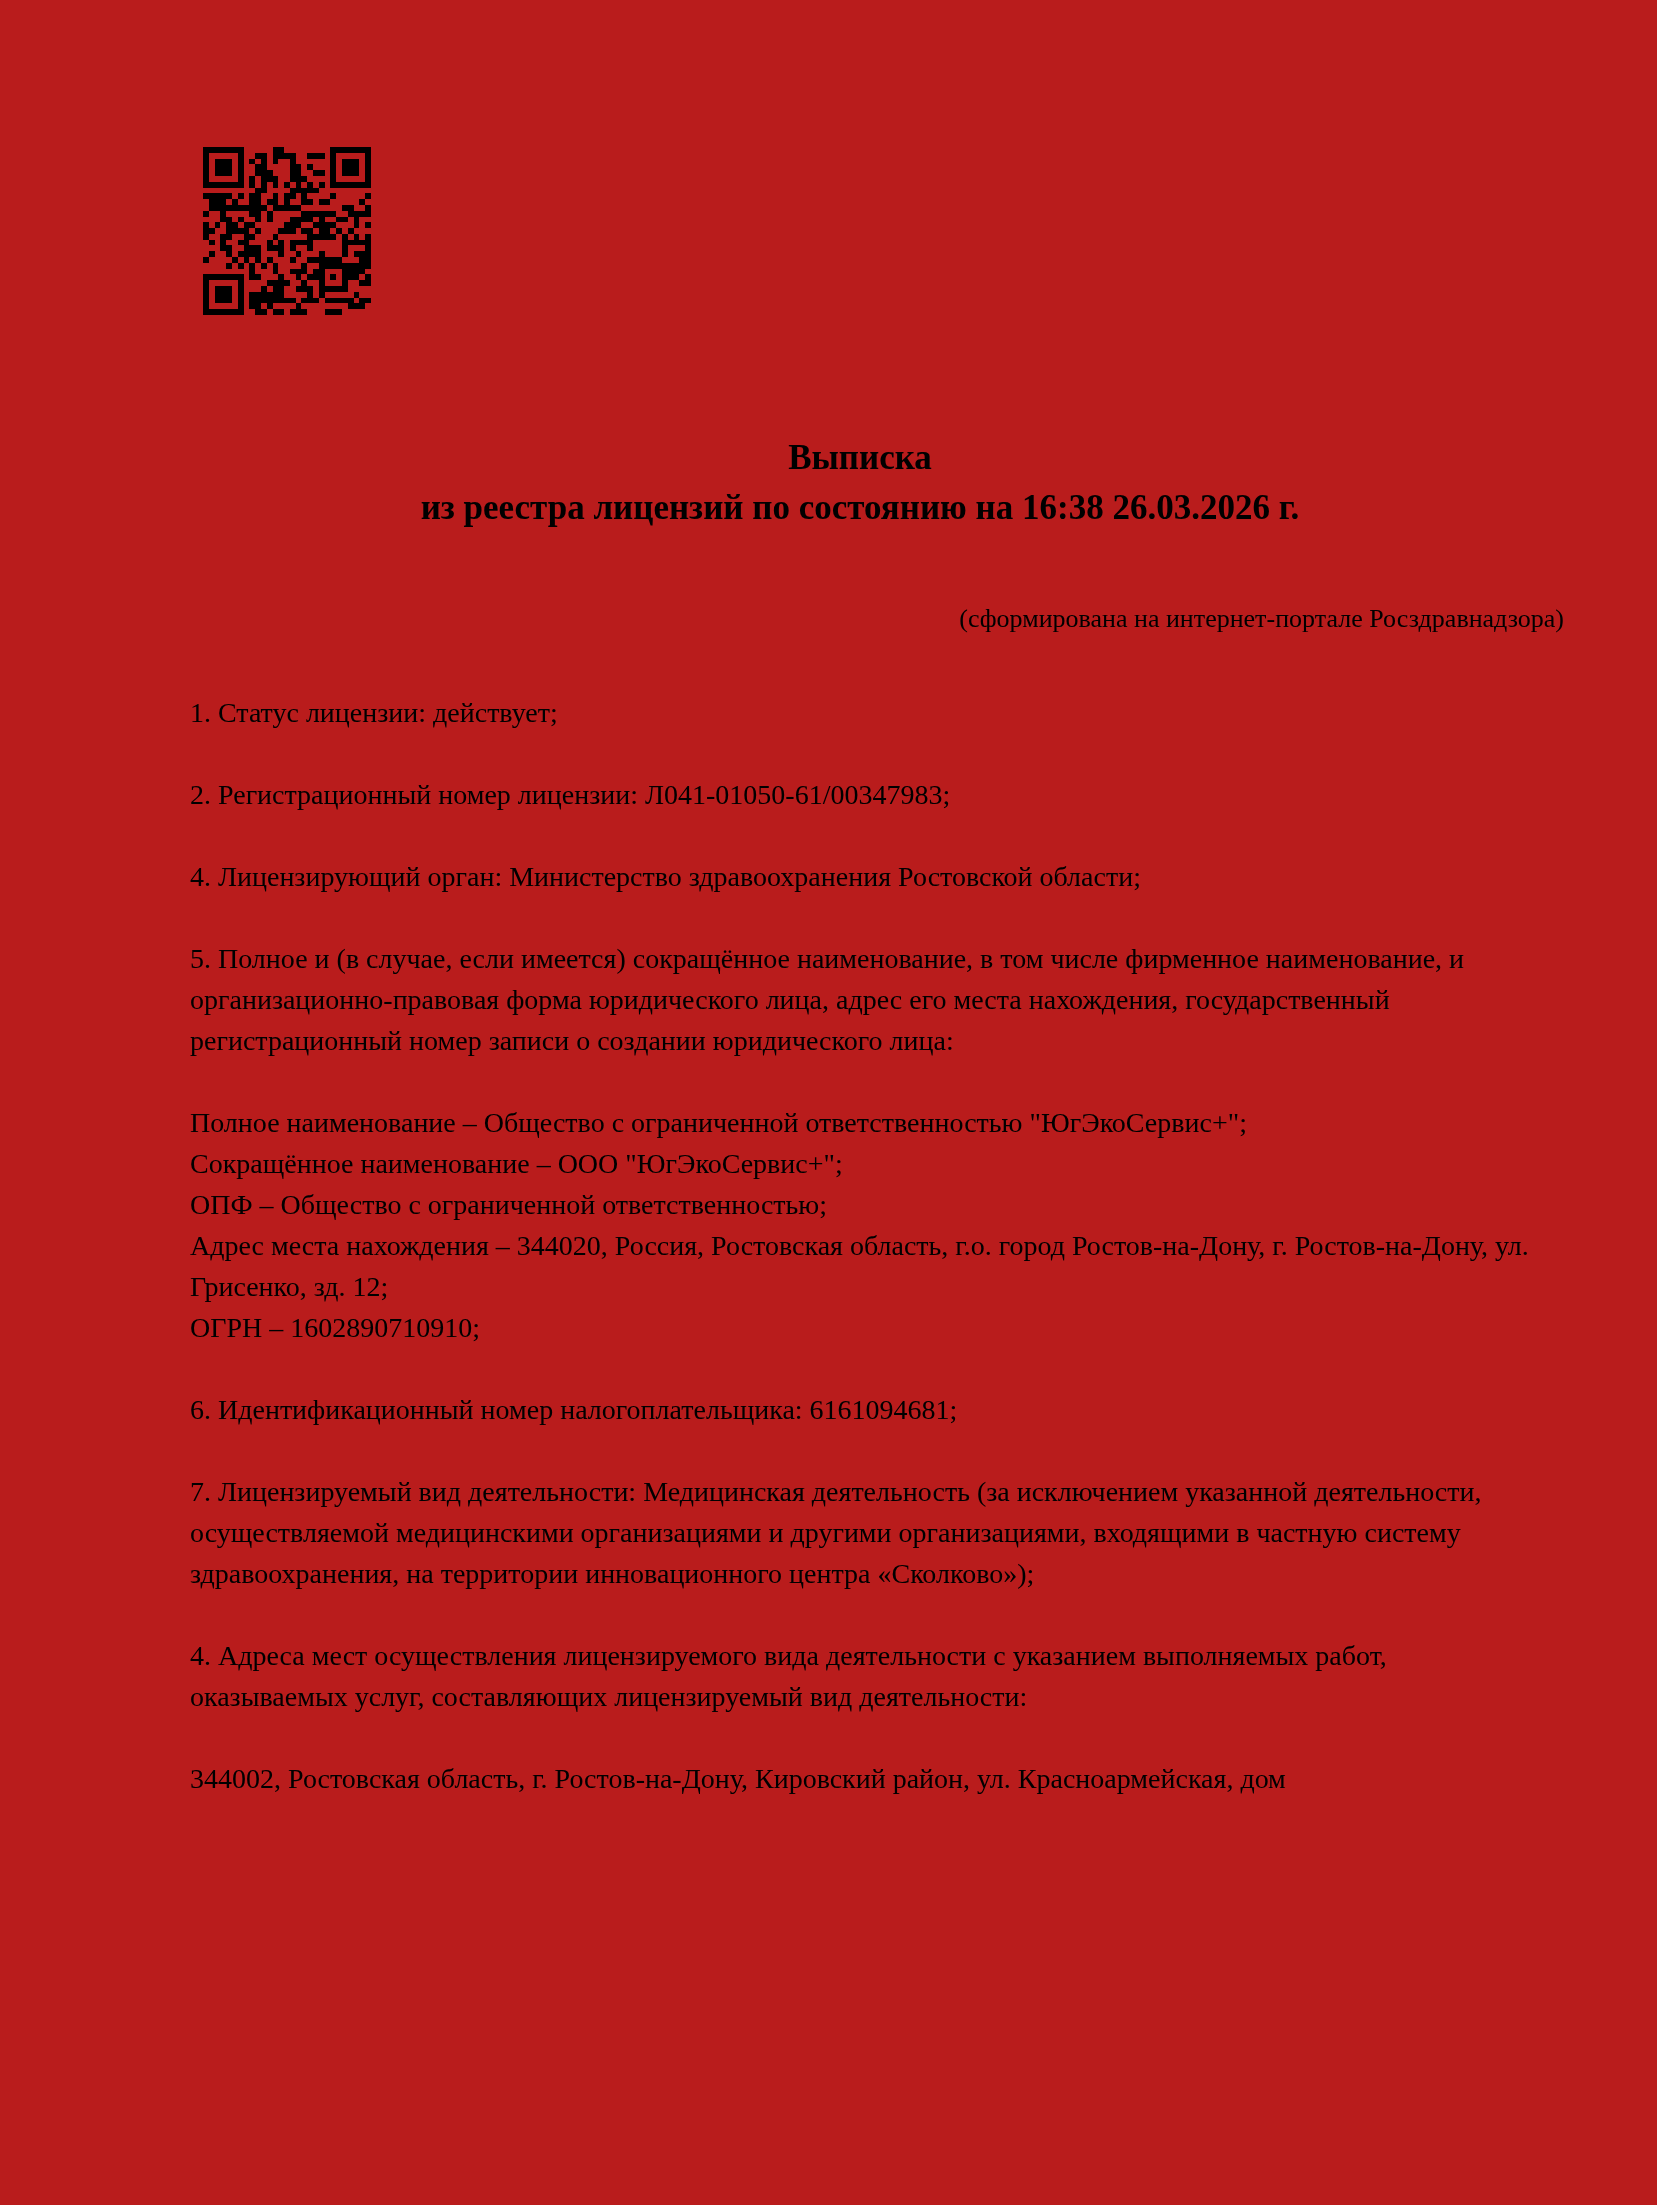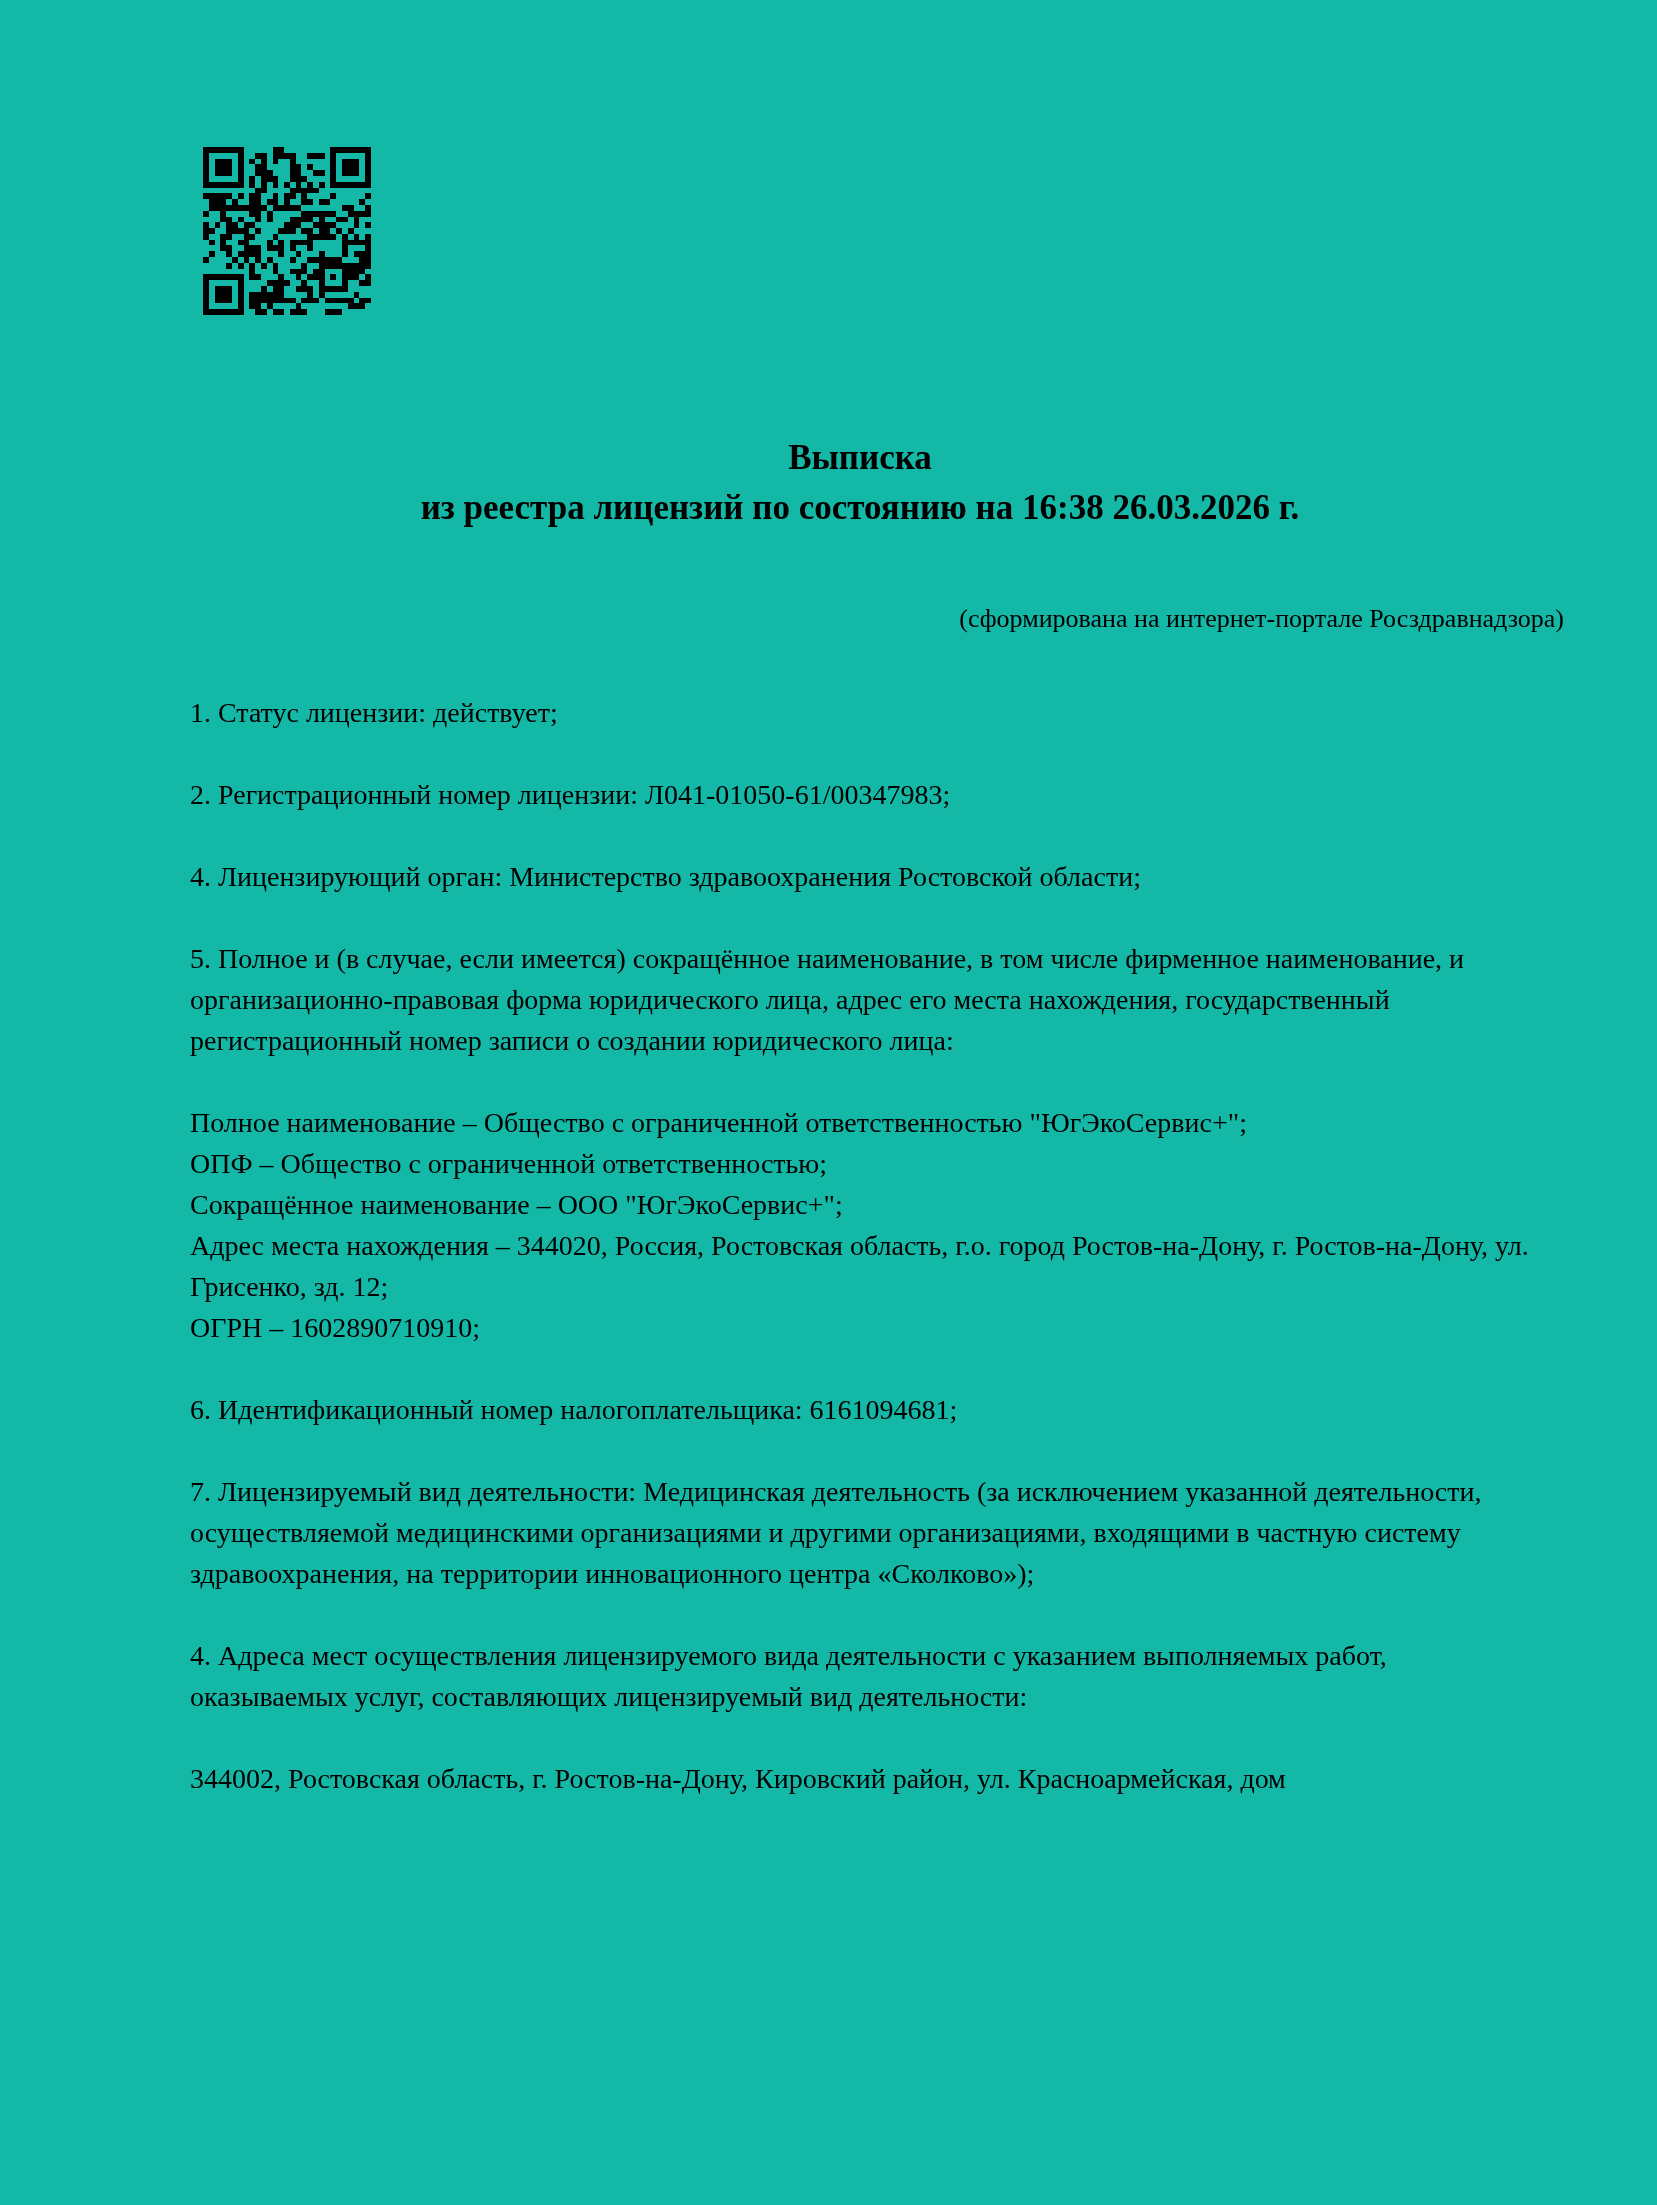--- a/index.html
+++ b/index.html
@@ -1,20 +1,20 @@
 <!DOCTYPE html>
 <html lang="ru" style="font-size:10.7px"><head>
 <meta charset="utf-8">
 <style>
   html, body { margin: 0; padding: 0; background: #ffffff; }
   .page {
     position: relative;
     width: 1657px;
     height: 2205px;
-    background: #14b8a6;
+    background: #b91c1c;
     color: #000000;
     font-family: "Liberation Serif", serif;
     overflow: hidden;
   }
   .qr {
     position: absolute;
     left: 203px;
     top: 147px;
     width: 168px;
     height: 168px;
@@ -392,22 +392,22 @@
 
   <div class="subtitle">(сформирована на интернет-портале Росздравнадзора)</div>
 
   <div class="body-text">
     <p class="para">1. Статус лицензии: действует;</p>
     <p class="para">2. Регистрационный номер лицензии: Л041-01050-61/00347983;</p>
     <p class="para">4. Лицензирующий орган: Министерство здравоохранения Ростовской области;</p>
     <p class="para">5. Полное и (в случае, если имеется) сокращённое наименование, в том числе фирменное наименование, и организационно-правовая форма юридического лица, адрес его места нахождения, государственный регистрационный номер записи о создании юридического лица:</p>
     <div class="para">
       <div class="line">Полное наименование – Общество с ограниченной ответственностью "ЮгЭкоСервис+";</div>
+      <div class="line">Сокращённое наименование – ООО "ЮгЭкоСервис+";</div>
       <div class="line">ОПФ – Общество с ограниченной ответственностью;</div>
-      <div class="line">Сокращённое наименование – ООО "ЮгЭкоСервис+";</div>
       <div class="line">Адрес места нахождения – 344020, Россия, Ростовская область, г.о. город Ростов-на-Дону, г. Ростов-на-Дону, ул. Грисенко, зд. 12;</div>
       <div class="line">ОГРН – 1602890710910;</div>
     </div>
     <p class="para">6. Идентификационный номер налогоплательщика: 6161094681;</p>
     <p class="para">7. Лицензируемый вид деятельности: Медицинская деятельность (за исключением указанной деятельности, осуществляемой медицинскими организациями и другими организациями, входящими в частную систему здравоохранения, на территории инновационного центра «Сколково»);</p>
     <p class="para">4. Адреса мест осуществления лицензируемого вида деятельности с указанием выполняемых работ, оказываемых услуг, составляющих лицензируемый вид деятельности:</p>
     <p class="para">344002, Ростовская область, г. Ростов-на-Дону, Кировский район, ул. Красноармейская, дом</p>
   </div>
 
 </div>

